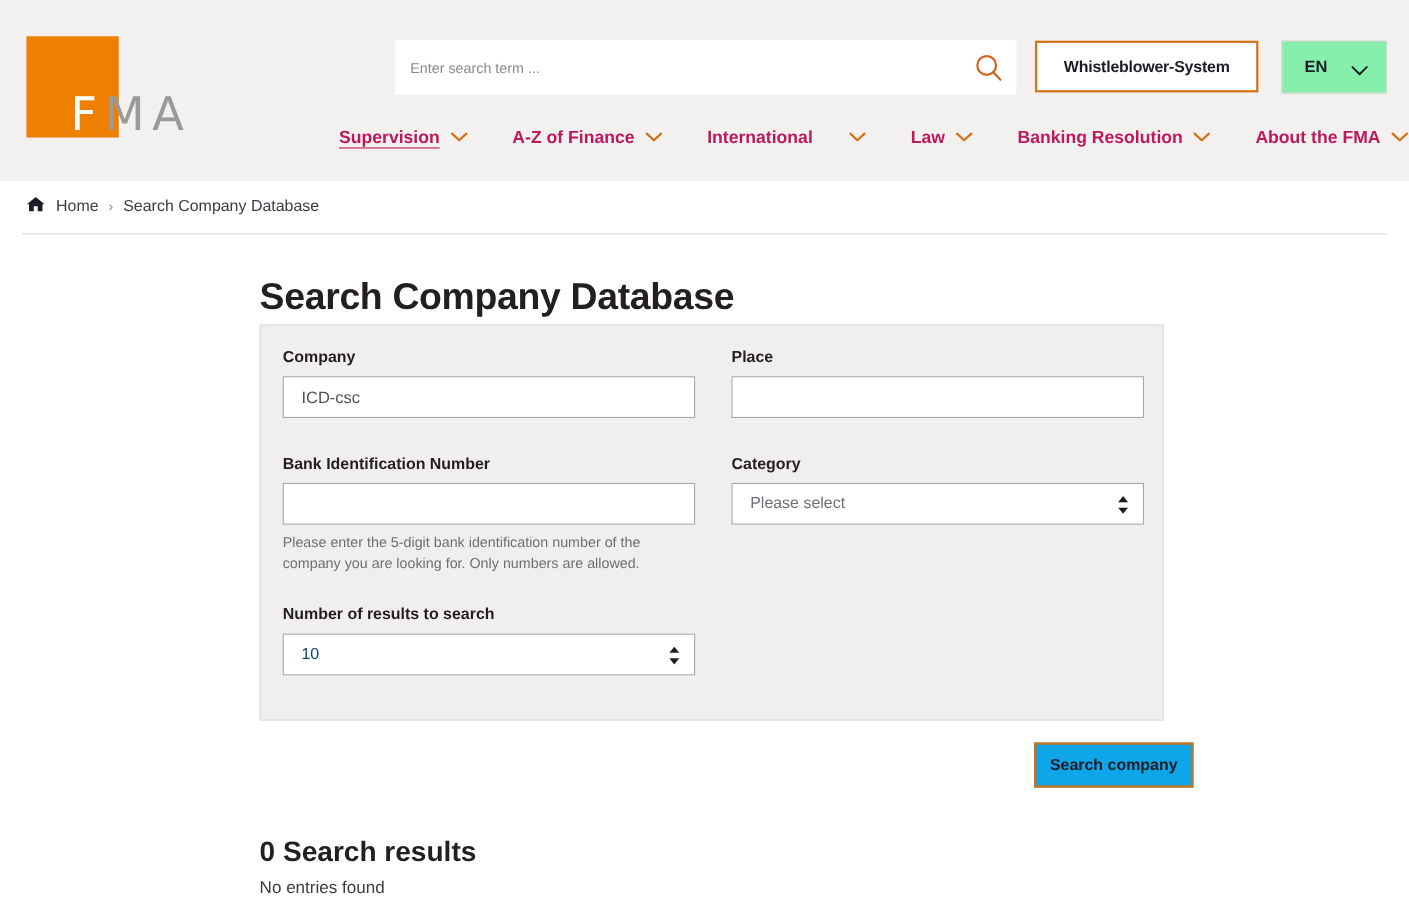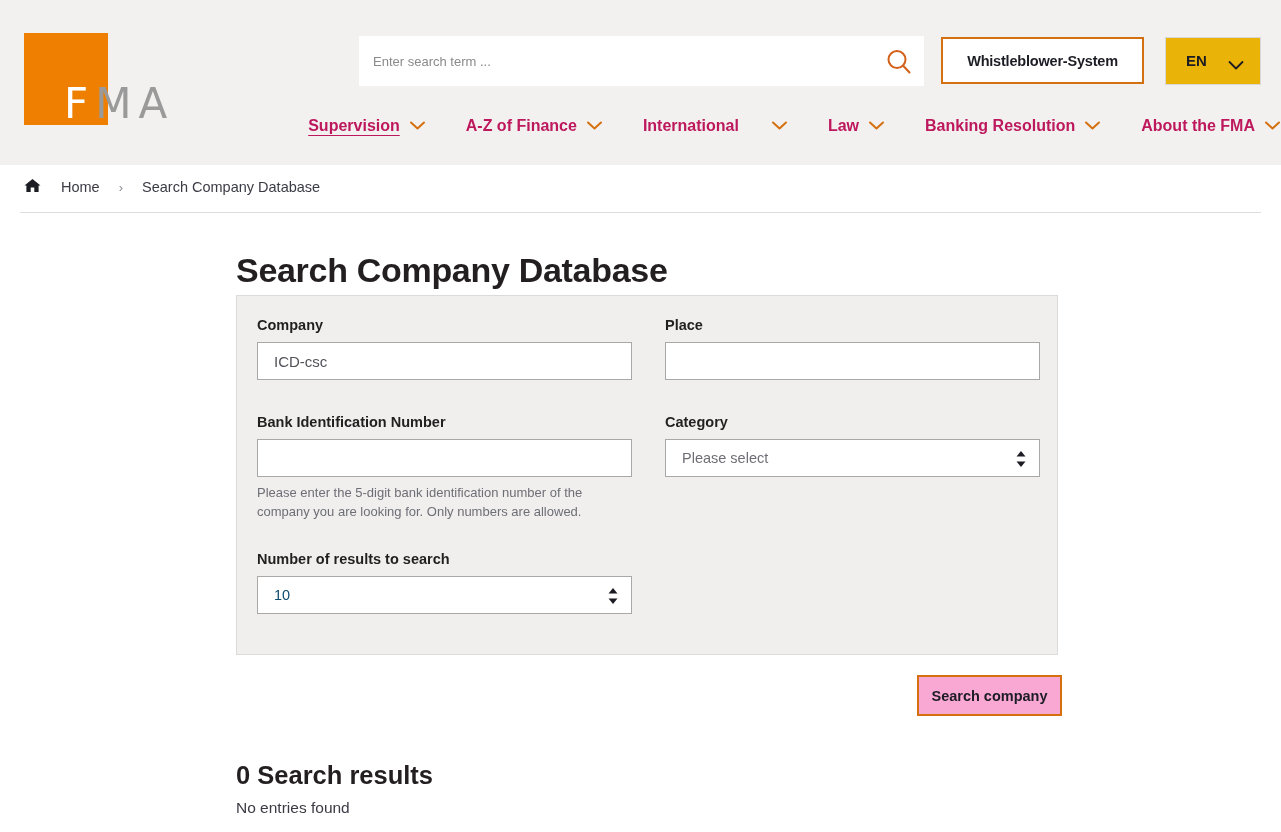--- a/index.html
+++ b/index.html
@@ -80,21 +80,21 @@
     font-weight: bold;
     font-family: "Liberation Sans", sans-serif;
     cursor: pointer;
     letter-spacing: -0.2px;
   }
 
   .lang-select {
     position: absolute;
     left: 1165px; top: 37px;
     width: 96px; height: 48px;
-    background: #eab308;
+    background: #86efac;
     border: 1px solid #d9d8d6;
     cursor: pointer;
   }
   .lang-label {
     position: absolute;
     left: 20px; top: 14px;
     font-size: 15px;
     font-weight: bold;
     color: #1c1c24;
   }
@@ -131,21 +131,21 @@
     position: absolute;
     left: 0; top: 165px;
     width: 1281px; height: 48px;
     background: #ffffff;
   }
   .breadcrumb {
     position: absolute;
     left: 24px; top: 13px;
     display: flex;
     align-items: center;
-    gap: 19px;
+    gap: 9px;
     font-size: 14.5px;
     color: #3b3b45;
   }
   .bc-home-icon { display: block; margin-right: 1px; }
   .bc-link { color: #3b3b45; cursor: pointer; }
   .bc-sep { color: #8b8b93; font-size: 13px; }
   .bc-current { color: #3b3b45; }
   .breadcrumb-rule {
     position: absolute;
     left: 20px; top: 212px;
@@ -222,23 +222,23 @@
   #lbl-bank      { left: 20px;  top: 118px; }
   #in-bank       { left: 20px;  top: 143px; width: 375px; }
   #help-bank     { left: 20px;  top: 188px; }
   #lbl-category  { left: 428px; top: 118px; }
   #sel-category  { left: 428px; top: 143px; width: 375px; }
   #lbl-count     { left: 20px;  top: 255px; }
   #sel-count     { left: 20px;  top: 280px; width: 375px; }
 
   .search-company-btn {
     position: absolute;
-    left: 917px; top: 675px;
+    left: 940px; top: 675px;
     width: 145px; height: 41px;
-    background: #f9a8d4;
+    background: #0ea5e9;
     border: 2px solid #d4700f;
     color: #1c1c24;
     font-size: 14.5px;
     font-weight: bold;
     font-family: "Liberation Sans", sans-serif;
     cursor: pointer;
   }
 
   .results-title {
     position: absolute;

